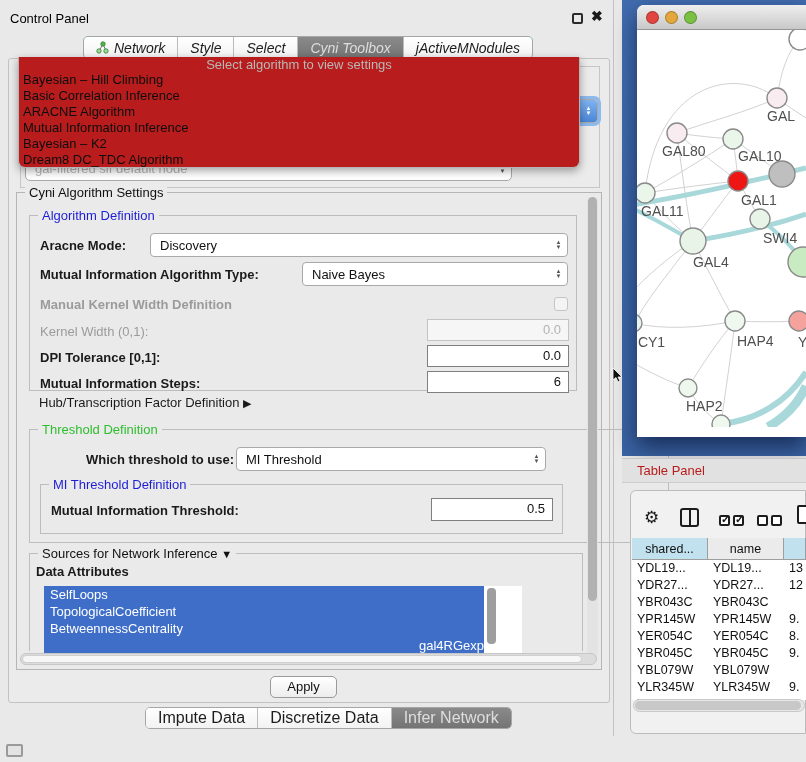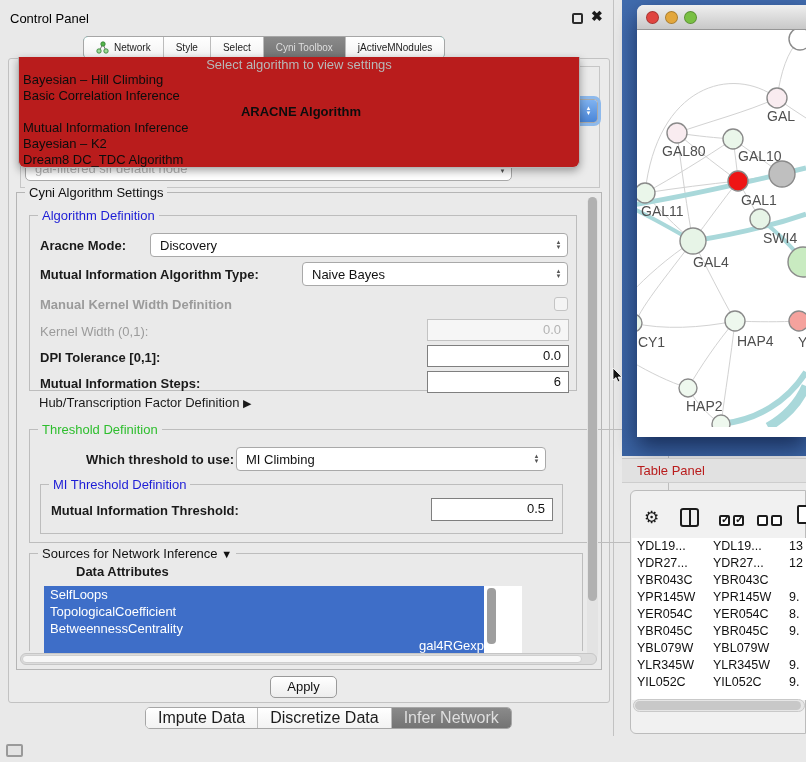--- a/index.html
+++ b/index.html
@@ -7,42 +7,42 @@
   body { font-family:"Liberation Sans", sans-serif; background:#e9e9e9; position:relative; color:#111; }
   .abs { position:absolute; }
 
   
   #control-panel { left:0; top:0; width:614px; height:736px; border-right:1px solid #c2c2c2; }
   #cp-title { left:10px; top:11px; font-size:13px; color:#000000; }
   #cp-float { left:572px; top:13px; width:11px; height:11px; border:2px solid #2b2b2b; border-radius:2px; }
   #cp-close { left:591px; top:8px; font-size:14px; font-weight:bold; color:#1b1b1b; }
 
   
-  #top-tabs { left:83px; top:36px; height:23px; display:flex; border:1px solid #a6a6a6; border-radius:5px; overflow:hidden; background:#14b8a6; font-size:10px; }
+  #top-tabs { left:83px; top:36px; height:23px; display:flex; border:1px solid #a6a6a6; border-radius:5px; overflow:hidden; background:#14b8a6; font-size:14px;font-style:italic; }
   .seg { display:flex; align-items:center; justify-content:center; padding:0 12px; border-right:1px solid #bcbcbc; background:linear-gradient(#ffffff,#f2f2f2); color:#1c1c1c; white-space:nowrap; }
   .seg:last-child { border-right:none; }
   .seg.sel { background:linear-gradient(#8a8a8a,#747474); color:#dedede; }
   .net-icon { width:13px; height:13px; margin-right:5px; }
 
   
   #content-outer { left:8px; top:58px; width:602px; height:645px; border:1px solid #c2c2c2; border-radius:3px; background:#ebebeb; }
   #upper-group { left:20px; top:66px; width:580px; height:122px; border:1px solid #c6c6c6; background:#ebebeb; }
   .combo { background:#ffffff; border:1px solid #a9a9a9; border-radius:4px; font-size:13px; display:flex; align-items:center; padding-left:9px; color:#111; }
   .combo .spacer { flex:1; }
   .arrowbox { width:17px; height:100%; display:flex; flex-direction:column; align-items:center; justify-content:center; color:#555; }
   .arrowbox span { font-size:6px; line-height:5px; }
   #algo-combo { left:25px; top:99px; width:573px; height:24px; box-shadow:0 0 0 3px #8db9ec; }
   #algo-combo .arrowbox { background:linear-gradient(#7fb2f0,#4a86d8); border-radius:0 3px 3px 0; color:#fff; }
   #gal-combo { left:25px; top:156px; width:487px; height:25px; border-radius:5px; color:#b6b6b6; }
 
   
   #algo-popup { left:18px; top:57px; width:562px; height:111px; background:#b91c1c; border:1px solid #b5b5b5; border-top:none; border-radius:0 0 7px 7px; box-shadow:0 3px 8px rgba(0,0,0,0.35); z-index:50; overflow:hidden; }
   #algo-popup .ph { height:15px; text-align:center; color:#b8b8b8; font-size:13px; line-height:15px; }
   #algo-popup .it { height:16px; line-height:16px; font-size:13px; padding-left:4px; color:#0d0d0d; white-space:nowrap; }
-  #algo-popup .it.bold { font-weight:bold;text-align:center; }
+  #algo-popup .it.bold { font-weight:normal; }
 
   
   #settings { left:16px; top:192px; width:586px; height:478px; border:1px solid #b5b5b5; background:#eaeaea; }
   .group { position:absolute; border:1px solid #bdbdbd;padding-left:32px; }
   .legend { position:absolute; top:-8px; left:8px; background:#eaeaea; padding:0 4px; font-size:13px; white-space:nowrap; }
   .legend.blue { color:#1d1dd6; }
   .legend.green { color:#2ebe2e; }
   .lbl { position:absolute; font-size:13px; font-weight:bold; color:#1a1a1a; white-space:nowrap; }
   .lbl.dis { color:#9b9b9b; }
   .lbl.reg { font-weight:normal; }
@@ -195,40 +195,40 @@
 
     <span class="lbl reg" style="left:22px; top:202px; font-size:13px;">
       <span>Hub/Transcription Factor Definition</span>
       <span class="tri"> ▶</span>
     </span>
 
     <div class="group" style="left:12px; top:236px; width:640px; height:114px;">
       <span class="legend green">Threshold Definition</span>
       <span class="lbl" style="left:56px; top:22px;">Which threshold to use:</span>
       <div class="combo" style="position:absolute; left:206px; top:17px; width:310px; height:24px;">
-        <span>MI Climbing</span>
+        <span>MI Threshold</span>
         <span class="spacer"></span>
           <span class="arrowbox">
             <span>▲</span>
             <span>▼</span>
           </span>
       </div>
       <div class="group" style="left:10px; top:54px; width:523px; height:50px; background:#eaeaea;">
         <span class="legend blue">MI Threshold Definition</span>
         <span class="lbl" style="left:10px; top:18px;">Mutual Information Threshold:</span>
         <div class="field" style="left:390px; top:13px; width:122px; height:23px;">0.5</div>
       </div>
     </div>
 
     <div class="group" style="left:12px; top:360px; width:554px; height:98px; border-bottom:none;">
       <span class="legend" style="background:#eaeaea;">
         <span>Sources for Network Inference</span>
         <span class="tri"> ▼</span>
       </span>
-      <span class="lbl" style="left:6px; top:10px;margin-left:40px;">Data Attributes</span>
+      <span class="lbl" style="left:6px; top:10px;">Data Attributes</span>
       <div id="attr-list">
 
       <div class="row" style="background: rgb(62, 110, 200);">SelfLoops</div>
           <div class="row" style="background: rgb(62, 110, 200);">TopologicalCoefficient</div>
           <div class="row" style="background: rgb(62, 110, 200);">BetweennessCentrality</div>
           <div class="row" style="background: rgb(62, 110, 200); text-align: right;">gal4RGexp</div>
           <div id="attr-scroll"></div>
         </div>
     </div>
 
@@ -347,20 +347,25 @@
   </div>
 <div class="abs" style="left:719px; top:512px;">
   <span class="cb"><span class="ck">✓</span></span><span class="cb"><span class="ck">✓</span></span>
 </div>
 <div class="abs" style="left:757px; top:512px;">
   <span class="cb"></span><span class="cb"></span>
 </div>
 <div class="abs" id="icon-file"></div>
 
 <div class="abs" id="tp-table">
+  <div id="tp-header">
+    <div class="hc blue c1">shared...</div>
+    <div class="hc gray c2">name</div>
+    <div class="hc blue c3"></div>
+  </div>
   <div id="tp-rows">
       <div class="trow">
         <div class="tc c1">YDL19...</div>
         <div class="tc c2">YDL19...</div>
         <div class="tc c3">13</div>
       </div>
       <div class="trow">
         <div class="tc c1">YDR27...</div>
         <div class="tc c2">YDR27...</div>
         <div class="tc c3">12</div>

